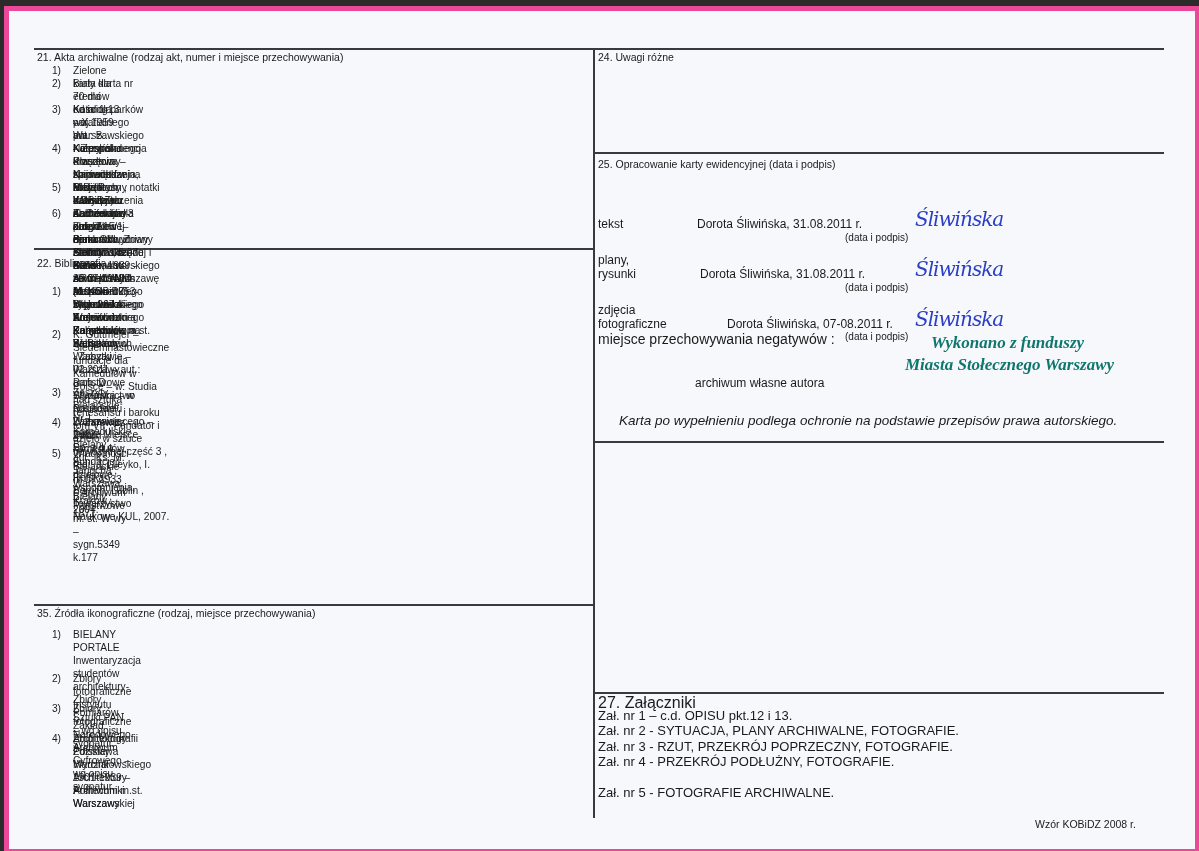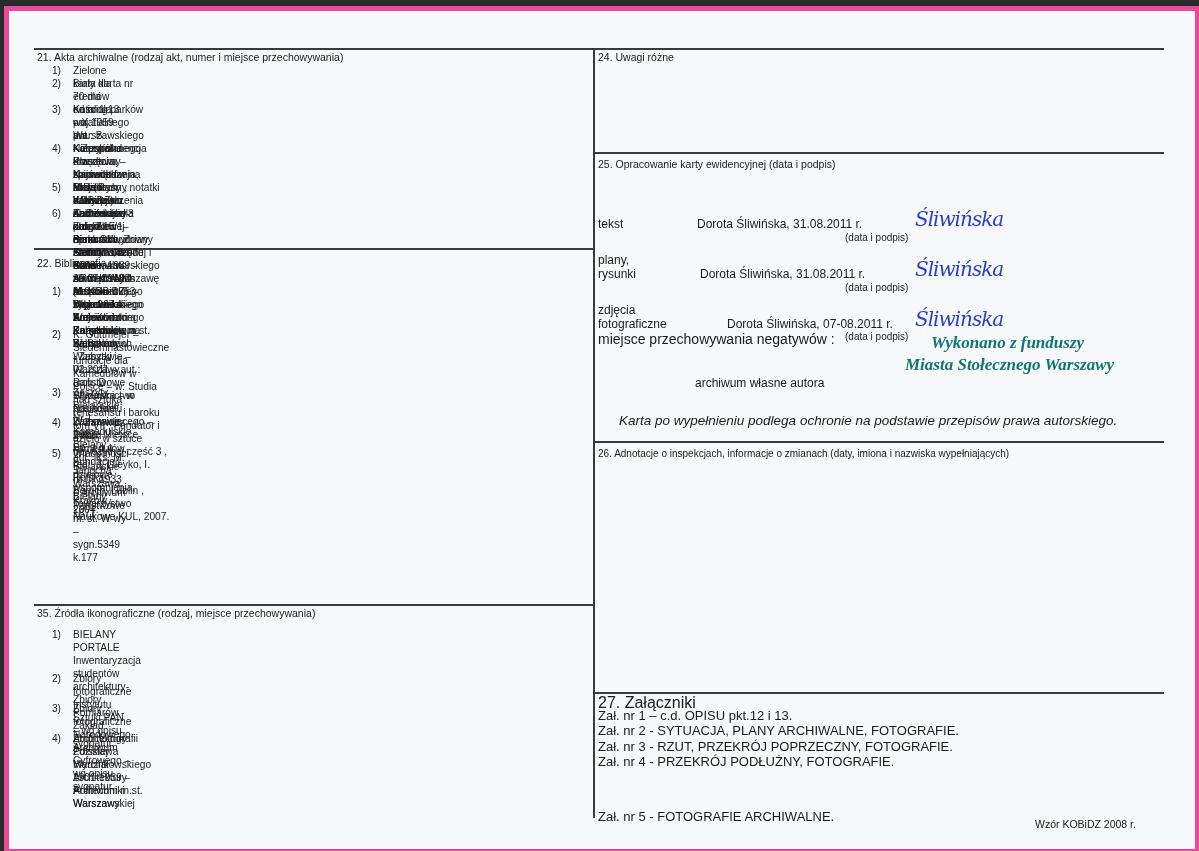--- a/index.html
+++ b/index.html
@@ -147,23 +147,22 @@
   <div class="sig" style="left:906px; top:296px;">Śliwińska</div>
 
   <div class="stamp" style="left:922px; top:322px; font-size:17px;">Wykonano z funduszy</div>
   <div class="stamp" style="left:896px; top:344px; font-size:17px;">Miasta Stołecznego Warszawy</div>
 
   <div class="abs caption" style="left:589px; top:320px; font-size:14px;">miejsce przechowywania negatywów :</div>
   <div class="abs label" style="left:686px; top:365px; font-size:12px;">archiwum własne autora</div>
 
   <div class="abs" style="left:610px; top:402px; font-size:13.5px; font-style:italic;">Karta po wypełnieniu podlega ochronie na podstawie przepisów prawa autorskiego.</div>
 
-  <div class="abs sec-title" style="left:589px; top:437px; font-size:10px;">26. Adnotacje o inspekcjach, informacje o zmianach (daty, imiona i nazwiska wypełniających)</div>
 
   <div class="abs sec-title" style="left:589px; top:683px; font-size:16px;">27. Załączniki</div>
   <div class="abs zal" style="left:589px; top:697px;">Zał. nr 1 – c.d. OPISU pkt.12 i 13.</div>
   <div class="abs zal" style="left:589px; top:712px;">Zał. nr 2 - SYTUACJA, PLANY ARCHIWALNE, FOTOGRAFIE.</div>
   <div class="abs zal" style="left:589px; top:728px;">Zał. nr 3 - RZUT,  PRZEKRÓJ POPRZECZNY, FOTOGRAFIE.</div>
   <div class="abs zal" style="left:589px; top:743px;">Zał. nr 4 - PRZEKRÓJ PODŁUŻNY, FOTOGRAFIE.</div>
-  <div class="abs zal" style="left:589px; top:798px;">Zał. nr 5 - FOTOGRAFIE ARCHIWALNE.</div>
+  <div class="abs zal" style="left:589px; top:774px;">Zał. nr 5 - FOTOGRAFIE ARCHIWALNE.</div>
 
   <div class="abs" style="left:1026px; top:807px; font-size:10.5px;">Wzór KOBiDZ 2008 r.</div>
 </div>
 
 </body></html>

